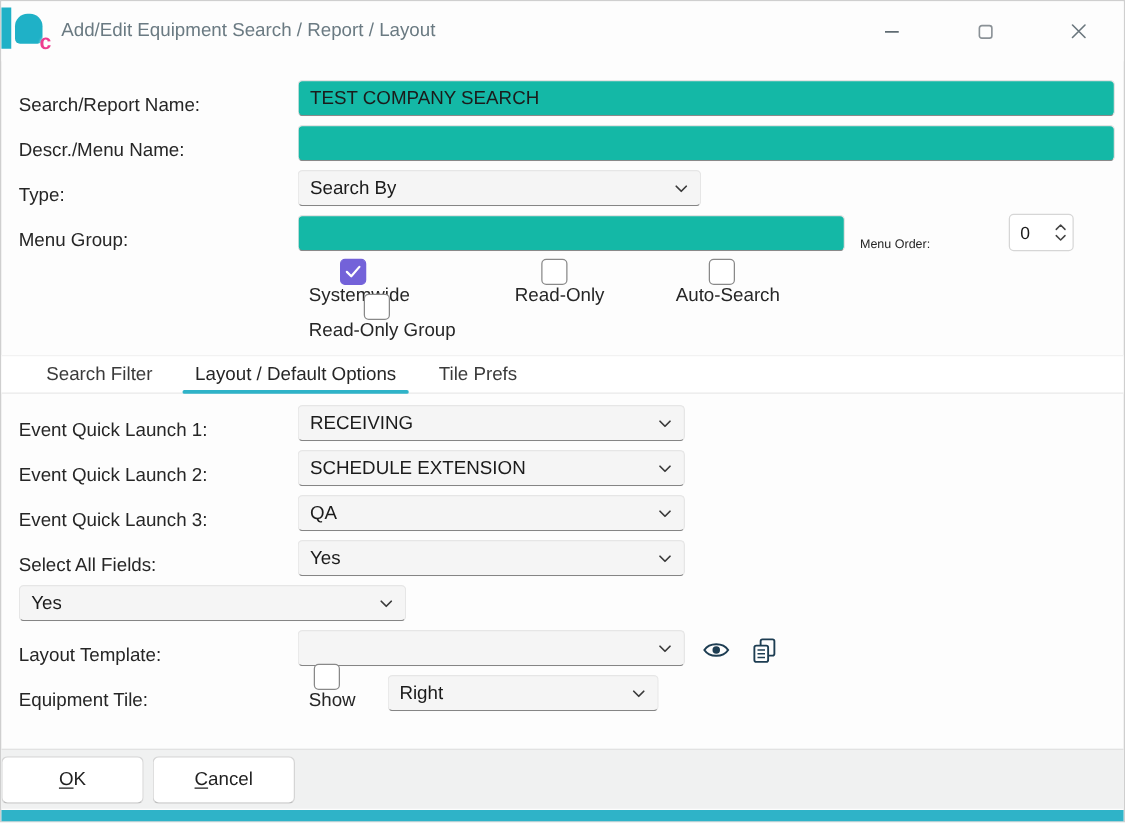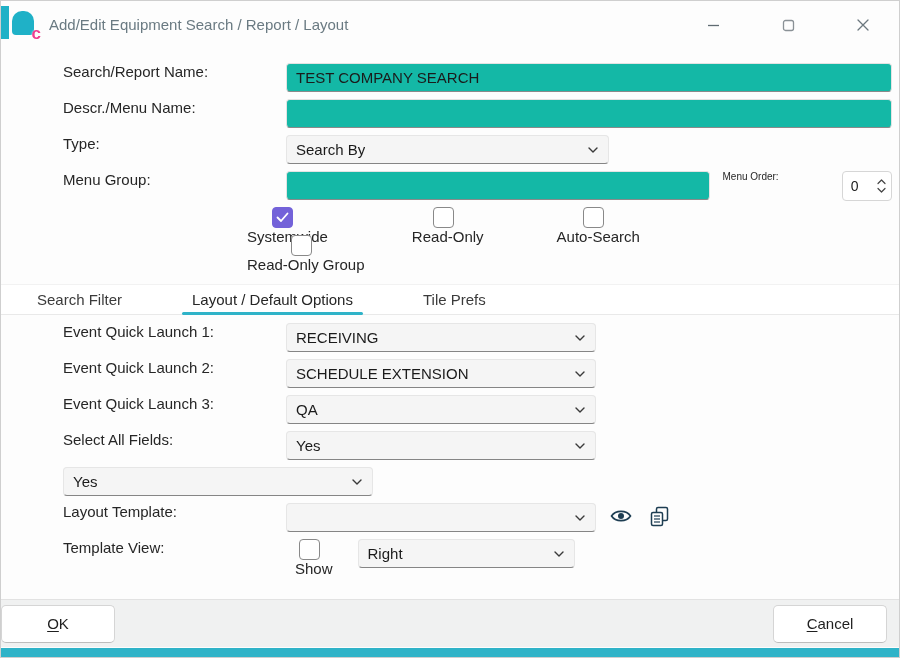--- a/index.html
+++ b/index.html
@@ -17,21 +17,21 @@
   .logo-c { position:absolute; right:-1px; bottom:-3px; color:#ee3d8f; font-weight:bold;
             font-size:17px; line-height:1; text-shadow:0 0 2px #fff; }
   .title { position:absolute; left:48px; top:0; height:48px; line-height:48px;
            font-size:15px; color:#6a7a82; white-space:nowrap; }
   .win-btn { position:absolute; top:8px; width:32px; height:32px; display:flex;
              align-items:center; justify-content:center; cursor:default; }
   .win-min { left:696px; } .win-max { left:771px; } .win-close { left:846px; }
 
   
   .form { position:absolute; top:62px; left:14px; right:7px; }
-  .row { display:flex; align-items:flex-start; height:30px; margin-bottom:6px;margin-left:48px; }
+  .row { display:flex; align-items:flex-end; height:30px; margin-bottom:6px; }
   .flabel { width:223px; font-size:15px; color:#262626; flex:0 0 auto; }
   .textbox { height:29px; background:#14b8a6; border:1px solid #e3e3e3; border-bottom:1px solid #8a8a8a;
              border-radius:4px; padding:0 9px; font-size:15px; color:#1b1b1b;
              font-family:"Liberation Sans", sans-serif; outline:none; }
   .grow { flex:1 1 auto; }
   .w438 { width:438px; } .w323 { width:323px; } .w310 { width:310px; } .w217 { width:217px; }
 
   .dropdown { display:flex; align-items:center; justify-content:space-between; height:29px;
               background:#f5f5f5; border:1px solid #e6e6e6; border-bottom:1px solid #858585;
               border-radius:4px; padding:0 9px; font-size:15px; color:#1b1b1b; cursor:default; }
@@ -46,42 +46,42 @@
 
   .cb-row { display:flex; align-items:center; height:26px; margin-left:223px; }
   .cb-row1 { margin-top:12px; } .cb-row2 { margin-top:2px; }
   .cb-item { display:inline-flex; align-items:center; cursor:default;flex-direction:column; }
   .checkbox { width:21px; height:21px; border:1px solid #898989; border-radius:4px; background:#fff;
               display:flex; align-items:center; justify-content:center; flex:0 0 auto; }
   .checkbox svg { display:none; }
   .checkbox.checked { background:#7362d9; border-color:#7362d9; }
   .checkbox.checked svg { display:block; }
   .cb-label { margin-left:9px; font-size:15px; color:#262626; white-space:nowrap; }
-  .ml59 { margin-left:28px;padding-left:47px; } .ml52 { margin-left:64px; }
+  .ml59 { margin-left:28px;padding-left:47px; } .ml52 { margin-left:48px; }
 
   
   .tabs { position:absolute; top:283px; left:0; right:0; height:31px; background:#fff;
           border-top:1px solid #f2f2f2; border-bottom:1px solid #e9e9e9;
-          display:flex; padding-left:24px;gap:36px; }
+          display:flex; padding-left:24px; }
   .tab { position:relative; padding:0 12px; line-height:29px; font-size:15px; color:#3b3b3b;
          margin-right:10px; white-space:nowrap; cursor:default; }
   .tab.active { color:#262626; }
   .tab.active::after { content:""; position:absolute; left:2px; right:2px; bottom:-1px;
                        height:3px; background:#2fb3c8; border-radius:2px; }
 
   
   .tab-content { position:absolute; top:322px; left:14px; right:7px; }
   .icon-btn { display:flex; align-items:center; justify-content:center; width:26px; height:26px;
               cursor:default; }
   .ml12 { margin-left:12px; } .ml25 { margin-left:25px; }
 
   
   .footer { position:absolute; left:0; right:0; top:598px; height:48px; background:#f0f1f1;
             border-top:1px solid #e2e2e2; display:flex; align-items:center;
-            justify-content:space-between; gap:7px; padding-right:12px; }
+            justify-content:flex-start; gap:7px; padding-right:12px; }
   .btn { width:114px; height:38px; background:#fff; border:1px solid #d5d5d5;
          border-bottom-color:#bdbdbd; border-radius:5px; font-size:15px; color:#1f1f1f;
          font-family:"Liberation Sans", sans-serif; cursor:default; }
   .btn .u { text-decoration:underline; text-underline-offset:2px; }
   .bottom-bar { position:absolute; left:0; right:0; top:647px; height:10px; background:#2fb3c8; }
 </style>
 </head>
 <body>
 
 <div class="window">
@@ -260,21 +260,21 @@
         <svg width="21" height="21" viewBox="0 0 21 21">
           <rect x="7.5" y="1.5" width="11" height="13" rx="1.5" fill="none" stroke="#1d3d52" stroke-width="1.5"></rect>
           <rect x="2.5" y="6.5" width="11" height="13" rx="1.5" fill="#fff" stroke="#1d3d52" stroke-width="1.5"></rect>
           <line x1="5" y1="10" x2="11" y2="10" stroke="#1d3d52" stroke-width="1.2"></line>
           <line x1="5" y1="13" x2="11" y2="13" stroke="#1d3d52" stroke-width="1.2"></line>
           <line x1="5" y1="16" x2="11" y2="16" stroke="#1d3d52" stroke-width="1.2"></line>
         </svg>
       </span>
     </div>
     <div class="row">
-      <label class="flabel">Template View:</label>
+      <label class="flabel">Equipment Tile:</label>
       <span class="cb-item">
         <span class="checkbox">
           
         </span>
         <span class="cb-label">Show</span>
       </span>
       <div class="dropdown w217 ml25">
         <span class="dd-value">Right</span>
         <span class="chevron">
           <svg width="12" height="12" viewBox="0 0 12 12">

